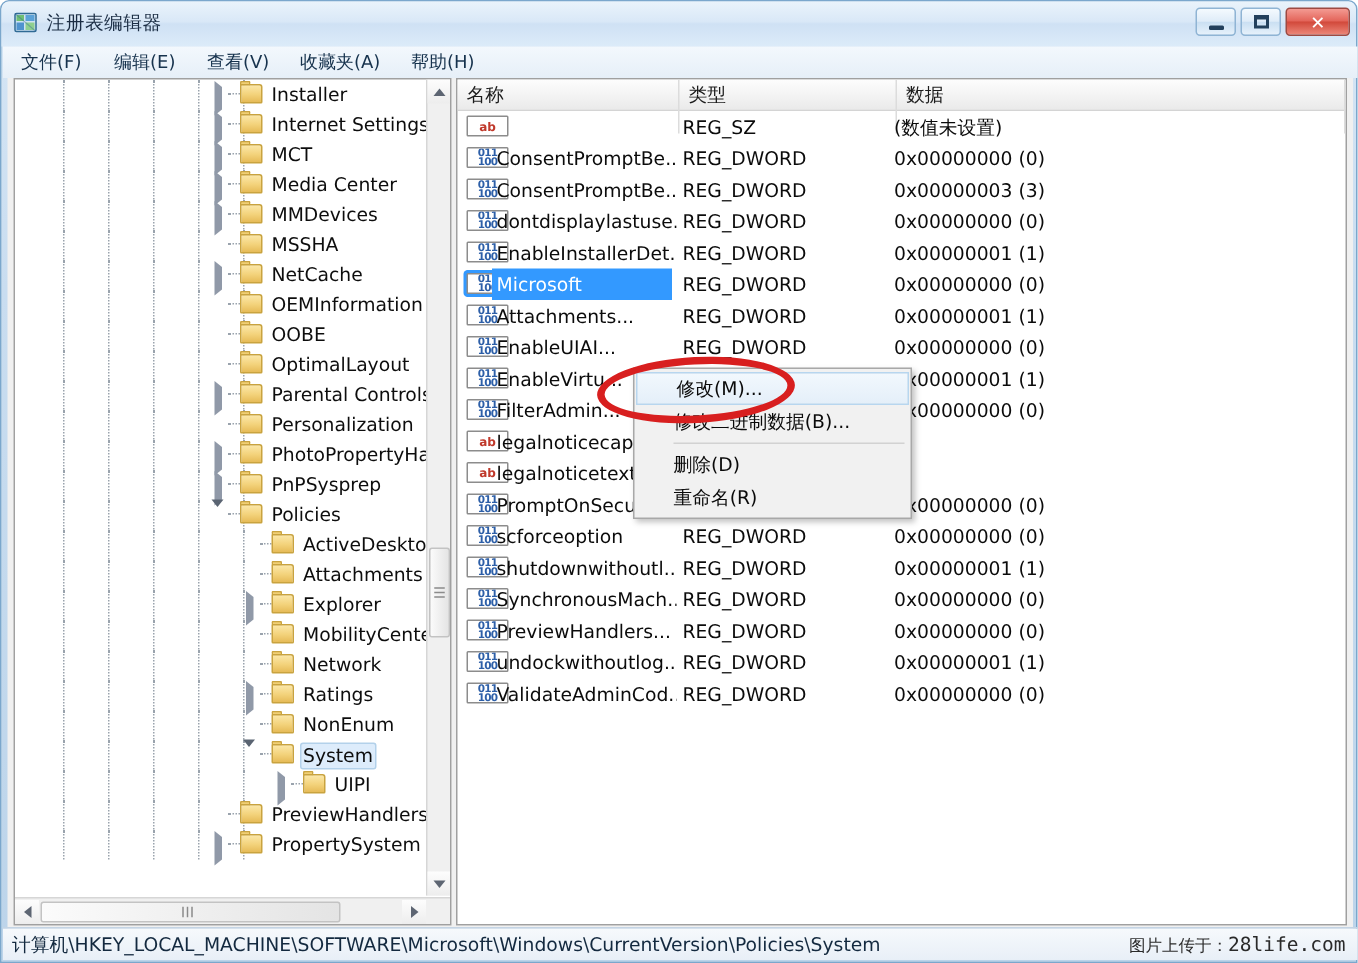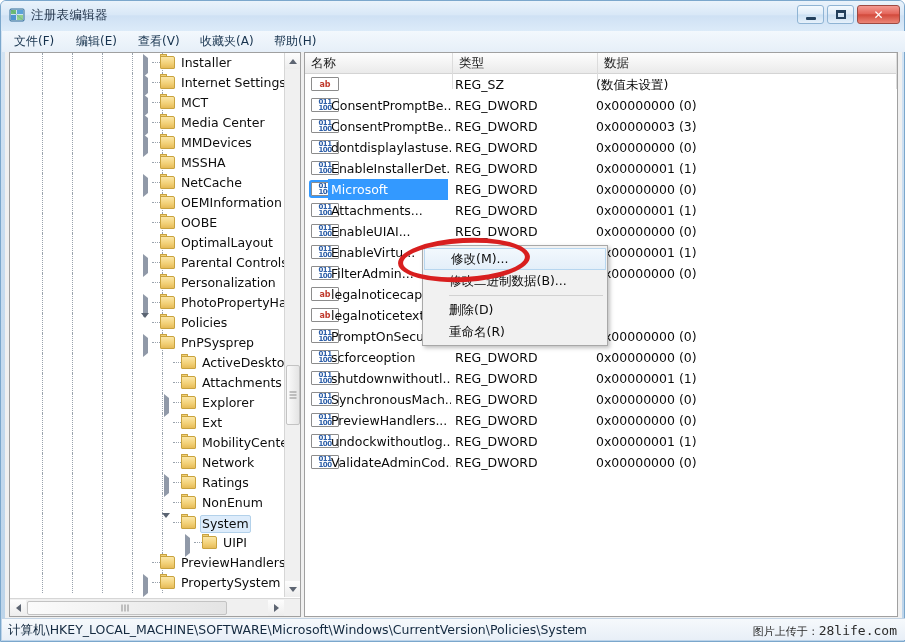--- a/index.html
+++ b/index.html
@@ -596,41 +596,41 @@
               <span class="f-back"></span>
             </span>
             <span class="tree-label" style="left: 169px;">PhotoPropertyHand</span>
           </div>
           <div class="tree-row">
             <span class="guide" style="left: 32px;"></span>
             <span class="guide" style="left: 62px;"></span>
             <span class="guide" style="left: 92px;"></span>
             <span class="guide" style="left: 122px;"></span>
             <span class="guide" style="left: 152px;"></span>
+            <span class="expander" style="left: 131px;"><span class="tri"></span></span>
+            <span class="guide-h" style="left: 142px;"></span>
+            <span class="folder" style="left: 150px;">
+              <span class="f-tab"></span>
+              <span class="f-back"></span>
+            </span>
+            <span class="tree-label" style="left: 169px;">PnPSysprep</span>
+          </div>
+          <div class="tree-row">
+            <span class="guide" style="left: 32px;"></span>
+            <span class="guide" style="left: 62px;"></span>
+            <span class="guide" style="left: 92px;"></span>
+            <span class="guide" style="left: 122px;"></span>
+            <span class="guide" style="left: 152px;"></span>
             <span class="expander" style="left: 131px;"><span class="tri-open"></span></span>
             <span class="guide-h" style="left: 142px;"></span>
             <span class="folder" style="left: 150px;">
               <span class="f-tab"></span>
               <span class="f-back"></span>
             </span>
             <span class="tree-label" style="left: 169px;">Policies</span>
-          </div>
-          <div class="tree-row">
-            <span class="guide" style="left: 32px;"></span>
-            <span class="guide" style="left: 62px;"></span>
-            <span class="guide" style="left: 92px;"></span>
-            <span class="guide" style="left: 122px;"></span>
-            <span class="guide" style="left: 152px;"></span>
-            <span class="expander" style="left: 131px;"><span class="tri"></span></span>
-            <span class="guide-h" style="left: 142px;"></span>
-            <span class="folder" style="left: 150px;">
-              <span class="f-tab"></span>
-              <span class="f-back"></span>
-            </span>
-            <span class="tree-label" style="left: 169px;">PnPSysprep</span>
           </div>
           <div class="tree-row">
             <span class="guide" style="left: 32px;"></span>
             <span class="guide" style="left: 62px;"></span>
             <span class="guide" style="left: 92px;"></span>
             <span class="guide" style="left: 122px;"></span>
             <span class="guide" style="left: 152px;"></span>
             <span class="guide-h" style="left: 163px;"></span>
             <span class="folder" style="left: 171px;">
               <span class="f-tab"></span>
@@ -657,33 +657,20 @@
             <span class="guide" style="left: 92px;"></span>
             <span class="guide" style="left: 122px;"></span>
             <span class="guide" style="left: 152px;"></span>
             <span class="expander" style="left: 152px;"><span class="tri"></span></span>
             <span class="guide-h" style="left: 163px;"></span>
             <span class="folder" style="left: 171px;">
               <span class="f-tab"></span>
               <span class="f-back"></span>
             </span>
             <span class="tree-label" style="left: 190px;">Explorer</span>
-          </div>
-          <div class="tree-row">
-            <span class="guide" style="left: 32px;"></span>
-            <span class="guide" style="left: 62px;"></span>
-            <span class="guide" style="left: 92px;"></span>
-            <span class="guide" style="left: 122px;"></span>
-            <span class="guide" style="left: 152px;"></span>
-            <span class="guide-h" style="left: 163px;"></span>
-            <span class="folder" style="left: 171px;">
-              <span class="f-tab"></span>
-              <span class="f-back"></span>
-            </span>
-            <span class="tree-label" style="left: 190px;">Ext</span>
           </div>
           <div class="tree-row">
             <span class="guide" style="left: 32px;"></span>
             <span class="guide" style="left: 62px;"></span>
             <span class="guide" style="left: 92px;"></span>
             <span class="guide" style="left: 122px;"></span>
             <span class="guide" style="left: 152px;"></span>
             <span class="guide-h" style="left: 163px;"></span>
             <span class="folder" style="left: 171px;">
               <span class="f-tab"></span>

